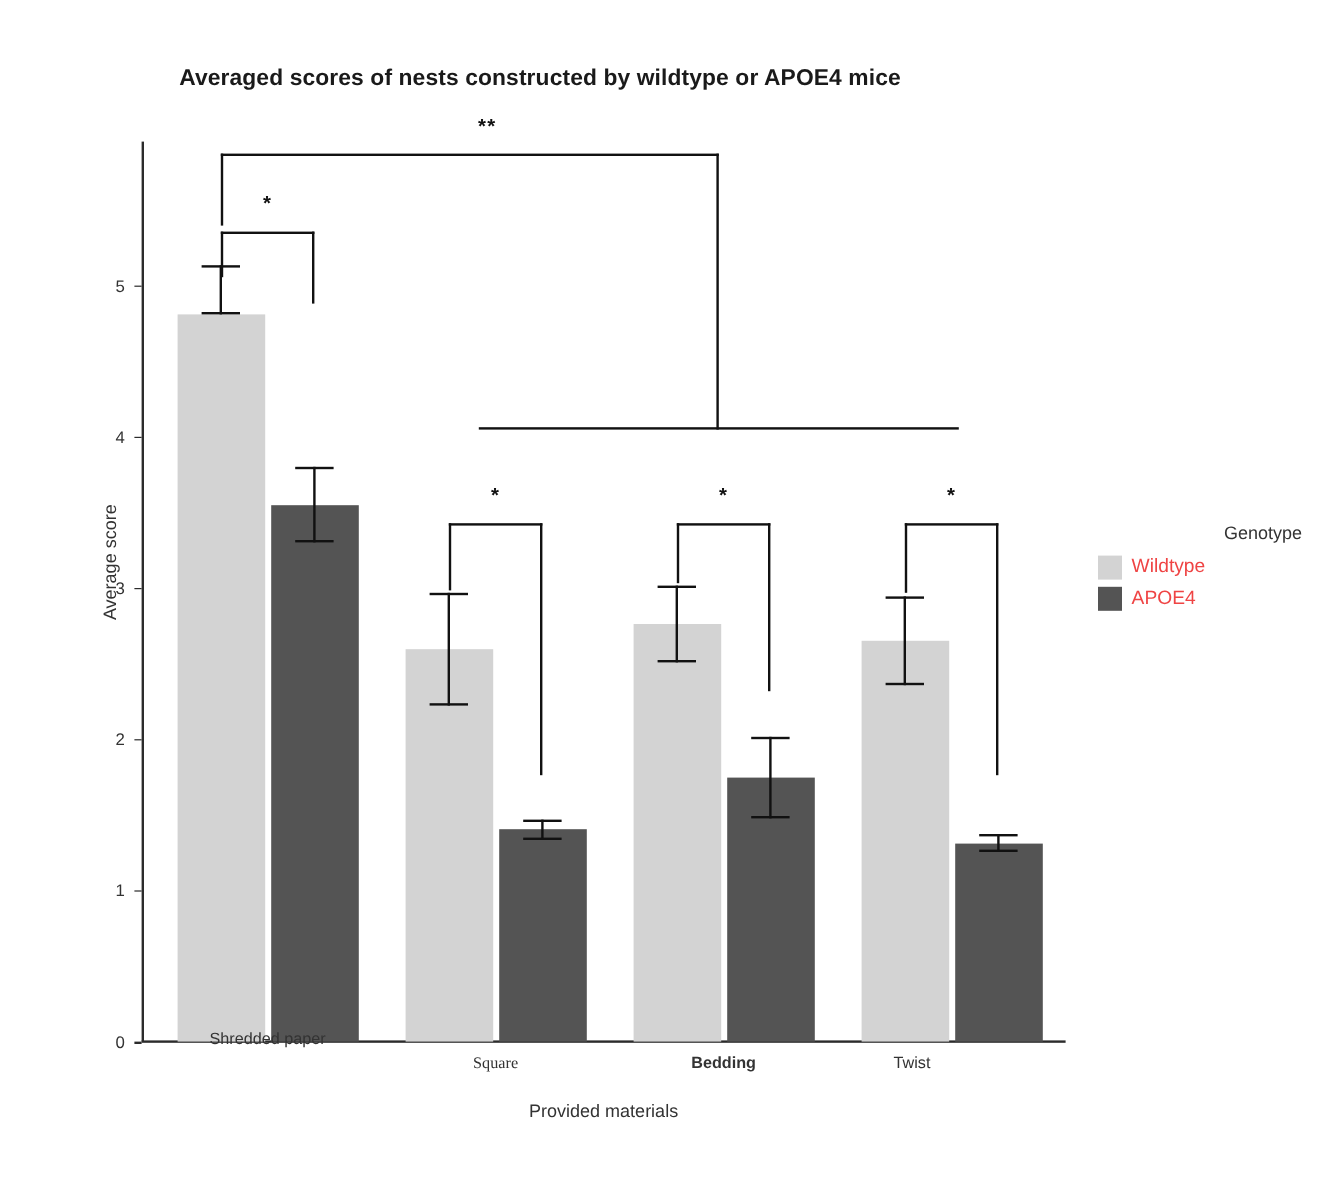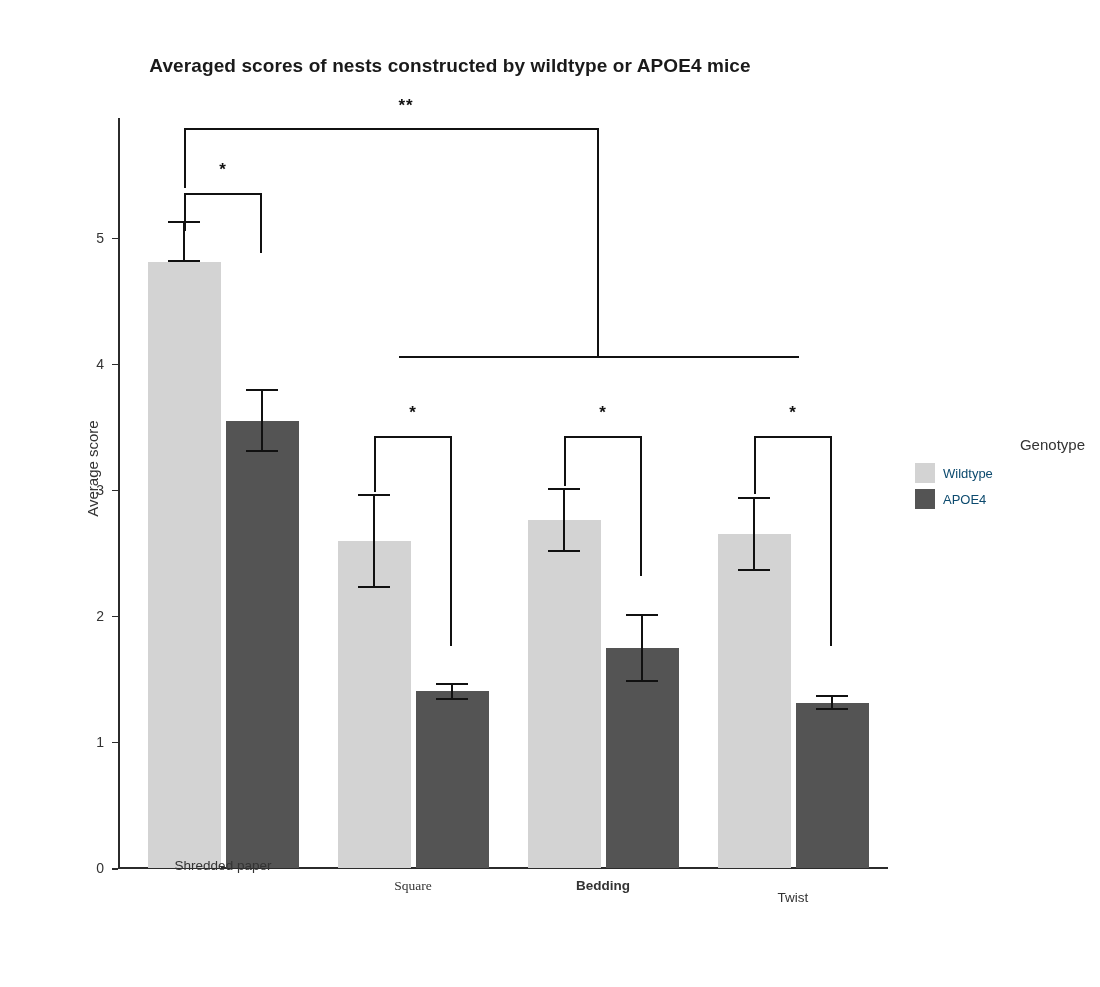--- a/index.html
+++ b/index.html
@@ -146,22 +146,22 @@
     display: flex;
     align-items: center;
     margin-bottom: 6px;
   }
   .legend-swatch {
     width: 20px;
     height: 20px;
     margin-right: 8px;
   }
   .legend-label {
-    font-size: 13px;
-    color: #0c4a6e;
+    font-size: 16px;
+    color: #ef4444;
   }
   
   .sig-bracket {
     position: absolute;
   }
   .sig-bracket .hline {
     position: absolute;
     height: 1.6px;
     background: #111111;
     left: 0;
@@ -306,23 +306,24 @@
     <div class="sig-bracket" style="left:636px; top:318px; width:78px; height:210px;">
       <div class="hline"></div>
       <div class="vleft" style="height:58px;"></div>
       <div class="vright" style="height:210px;"></div>
     </div>
     <div class="sig-star" style="left:675px; top:285px;">*</div>
 
     <div class="cat-label" style="left:105px; top:740px;">Shredded paper</div>
     <div class="cat-label" style="left:295px; top:760px;font-family:Liberation Serif, serif;">Square</div>
     <div class="cat-label" style="left:485px; top:760px;font-weight:bold;">Bedding</div>
-    <div class="cat-label" style="left:675px; top:760px;margin-top:12px;">Twist</div>
+    <div class="cat-label" style="left:642px; top:760px;">Twist</div>
   </div>
 
+  <div id="x-axis-title">Provided materials</div>
   <div id="y-axis-title">Average score</div>
 
   <div id="legend">
     <div id="legend-title">Genotype</div>
     <div class="legend-row">
       <span class="legend-swatch" style="background:#d3d3d3;"></span>
       <span class="legend-label">Wildtype</span>
     </div>
     <div class="legend-row">
       <span class="legend-swatch" style="background:#545454;"></span>

